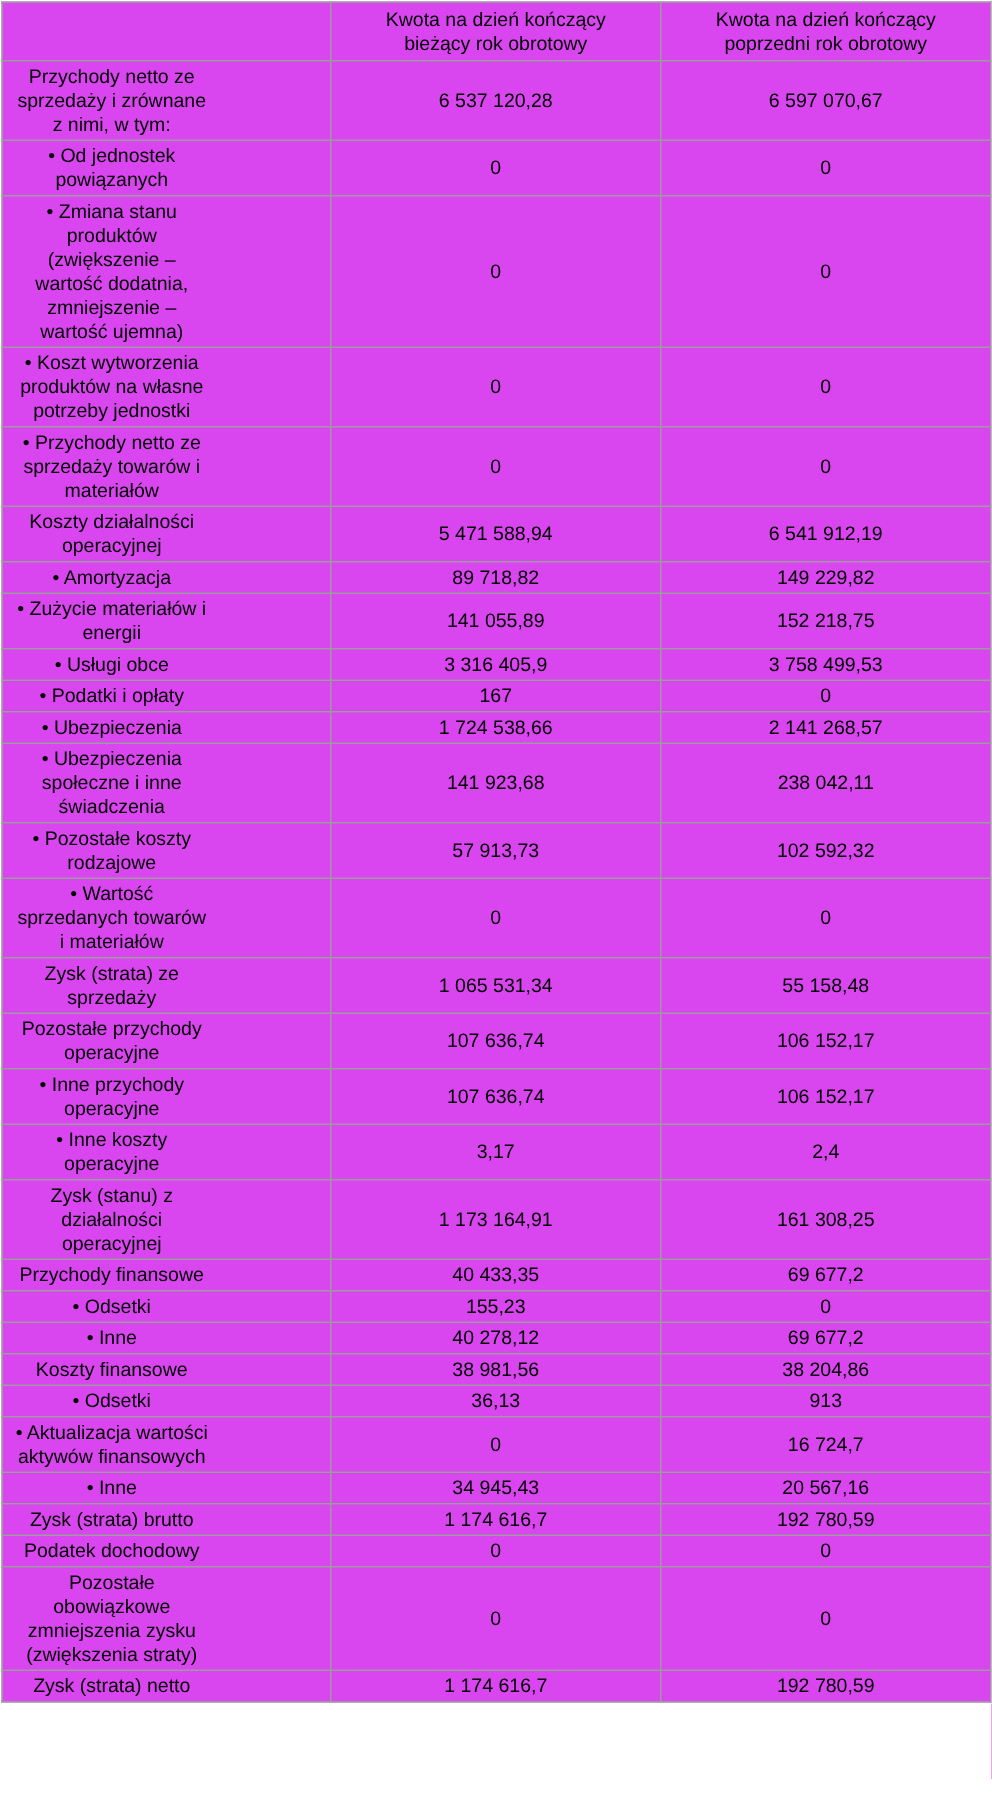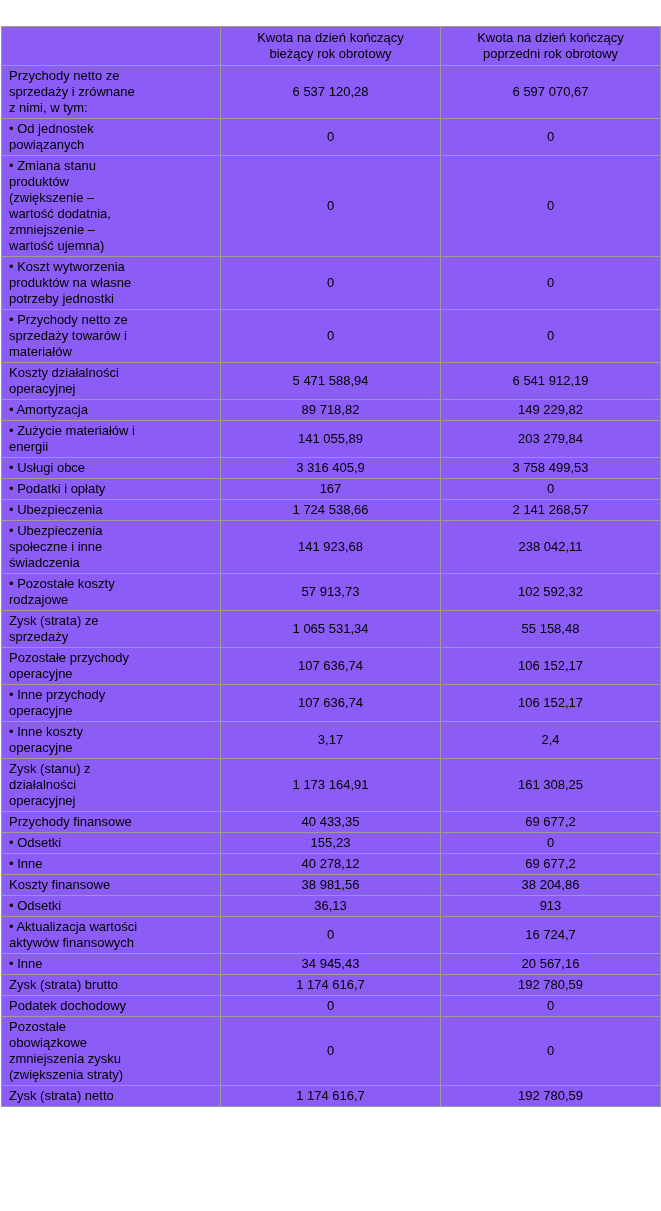--- a/index.html
+++ b/index.html
@@ -13,43 +13,42 @@
   }
   .page {
     width: 661px;
     box-sizing: border-box;
     padding: 1px;
   }
   table.fin-table {
     border-collapse: collapse;
     table-layout: fixed;
     width: 659px;
-    background: #8b5cf6;
-    margin-top: 25px;
+    background: #d946ef;
   }
   col.c-label { width: 219px; }
   col.c-cur   { width: 220px; }
   col.c-prev  { width: 220px; }
   th, td {
     border: 1px solid #9c9c9c;
     padding: 2px 4px;
     vertical-align: middle;
     font-weight: normal;
   }
   th.head {
     text-align: center;
     height: 34px;
   }
   th.head .head-text {
     display: inline-block;
     max-width: 168px;
     line-height: 16px;
   }
   td.label {
-    text-align: left;
+    text-align: center;
     padding-left: 7px;
   }
   td.label .label-text {
     display: block;
     max-width: 131px;
   }
   td.val {
     text-align: center;
     white-space: nowrap;
   }
@@ -131,21 +130,21 @@
     </td>
     <td class="val">89 718,82</td>
     <td class="val">149 229,82</td>
   </tr>
 
   <tr>
     <td class="label">
       <span class="label-text">• Zużycie materiałów i energii</span>
     </td>
     <td class="val">141 055,89</td>
-    <td class="val">203 279,84</td>
+    <td class="val">152 218,75</td>
   </tr>
 
   <tr>
     <td class="label">
       <span class="label-text">• Usługi obce</span>
     </td>
     <td class="val">3 316 405,9</td>
     <td class="val">3 758 499,53</td>
   </tr>
 
@@ -174,20 +173,27 @@
   </tr>
 
   <tr>
     <td class="label">
       <span class="label-text">• Pozostałe koszty rodzajowe</span>
     </td>
     <td class="val">57 913,73</td>
     <td class="val">102 592,32</td>
   </tr>
 
+  <tr>
+    <td class="label">
+      <span class="label-text">• Wartość sprzedanych towarów i materiałów</span>
+    </td>
+    <td class="val">0</td>
+    <td class="val">0</td>
+  </tr>
 
   <tr>
     <td class="label">
       <span class="label-text">Zysk (strata) ze sprzedaży</span>
     </td>
     <td class="val">1 065 531,34</td>
     <td class="val">55 158,48</td>
   </tr>
 
   <tr>

